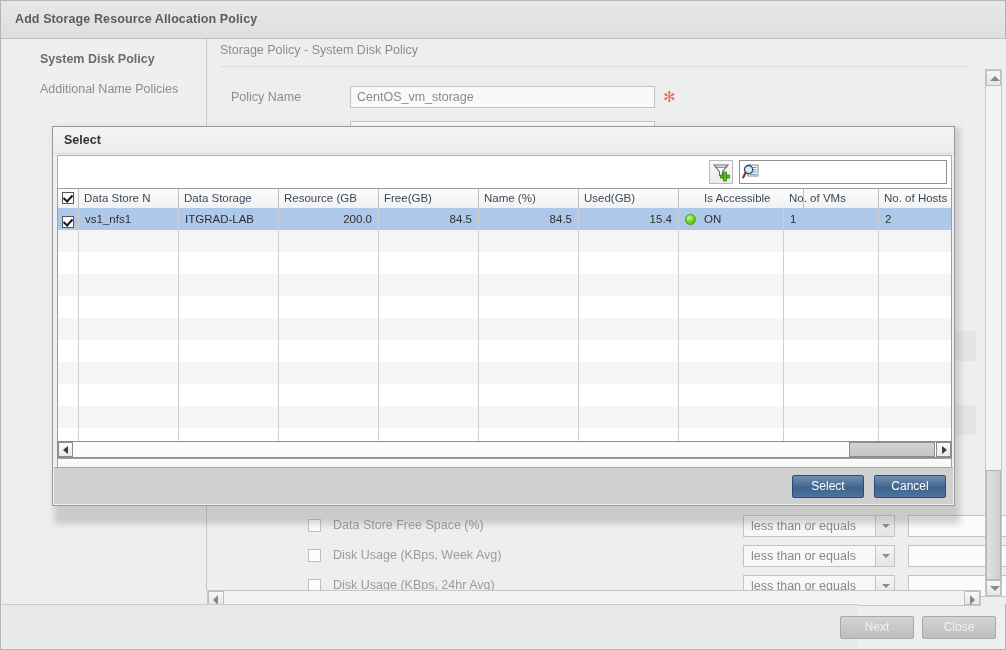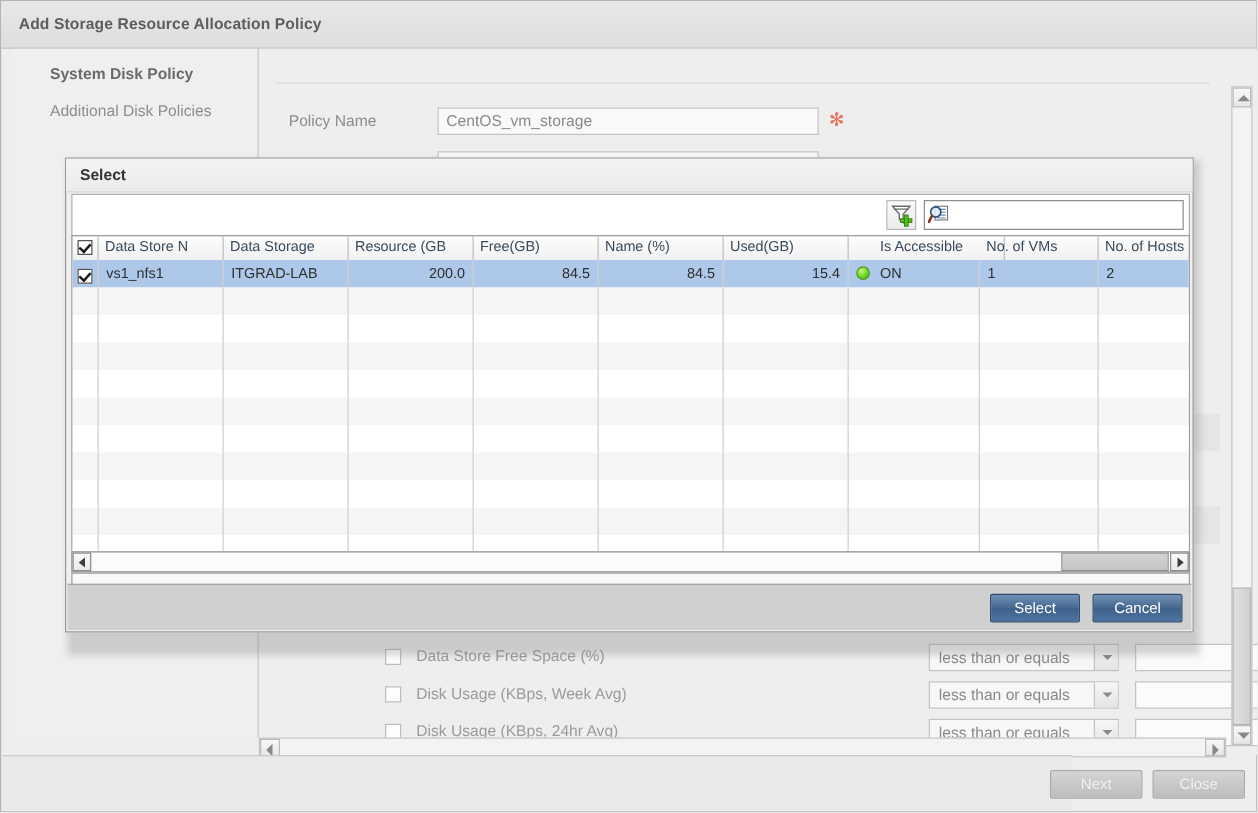--- a/index.html
+++ b/index.html
@@ -652,25 +652,26 @@
 <div id="root">
 
   <div class="wizard">
 
     <div class="wizard-title">
       <span>Add Storage Resource Allocation Policy</span>
     </div>
 
     <div class="wizard-nav">
       <div class="nav-item active">System Disk Policy</div>
-      <div class="nav-item inactive">Additional Disk Policies</div>
+      <div class="nav-item inactive">Additional Name Policies</div>
     </div>
     <div class="wizard-nav-fill"></div>
 
     <div class="wizard-content">
+      <div class="content-header">Storage Policy - System Disk Policy</div>
       <div class="content-rule"></div>
 
       <div class="field-label" style="left:23px; top:51px;">Policy Name</div>
       <div class="text-input" style="left:142px; top:47px; width:305px;">CentOS_vm_storage</div>
       <div class="req-star" style="left:455px; top:50px;">✻</div>
 
       <div class="text-input" style="left:142px; top:82px; width:305px; height:20px;"></div>
     </div>
 
     <div class="band" style="top:330px;"></div>

